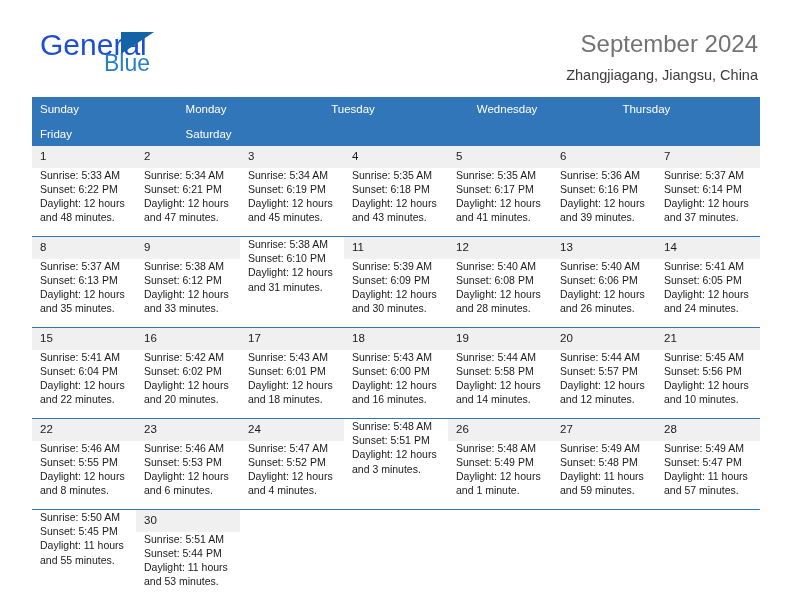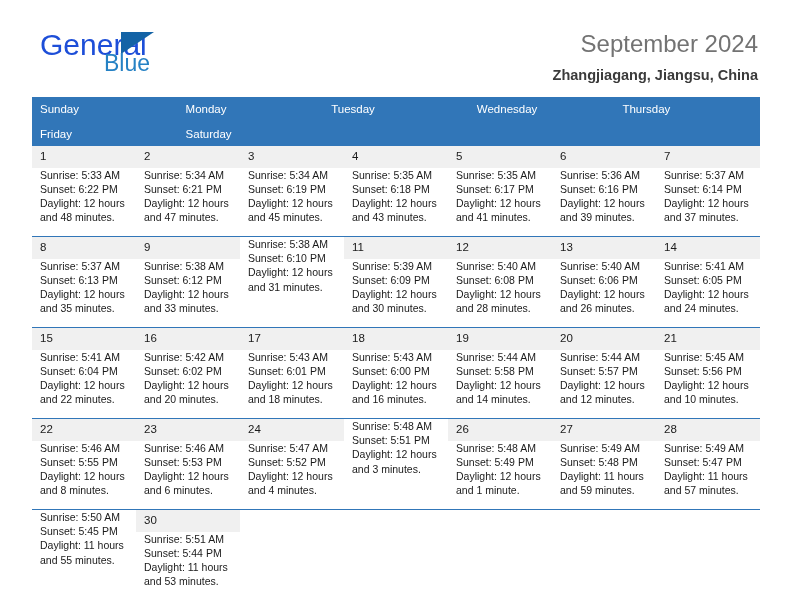--- a/index.html
+++ b/index.html
@@ -69,21 +69,21 @@
     color: #737373;
     line-height: 1.15;
     font-weight: normal;
     margin: 0;
   }
   .cal-subtitle {
     font-size: 14.5px;
     color: #3b3b3b;
     margin: 9px 0 0 0;
     line-height: 1.15;
-    font-weight: bold;
+    font-weight: normal;
   }
 
   
   .calendar {
     margin: 14px 32px 0 32px;
   }
   .weekdays {
     display: grid;
     grid-template-columns: repeat(5, 1fr);
     background: #3176b8;

